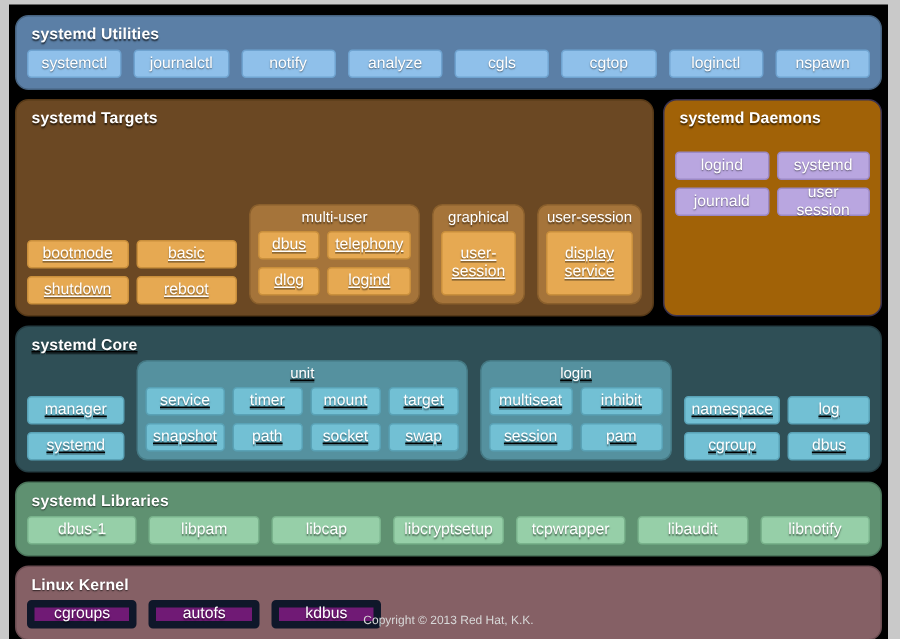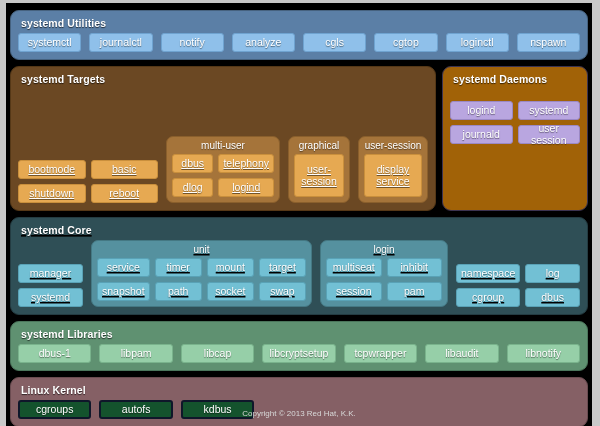--- a/index.html
+++ b/index.html
@@ -192,22 +192,22 @@
     background: #856065;
     border: 1px solid #6b4c51;
     min-height: 46px;
   }
   .kernel-row {
     display: grid;
     grid-template-columns: repeat(7, 1fr);
     gap: 8px;
   }
   .chip-pink {
-    background: #14532d;
-    border: 2px solid #0f172a;
+    background: #701a75;
+    border: 5px solid #0f172a;
   }
 
   
   .footer {
     position: absolute;
     left: 0;
     right: 0;
     bottom: 8px;
     text-align: center;
     color: #d8d8d8;

